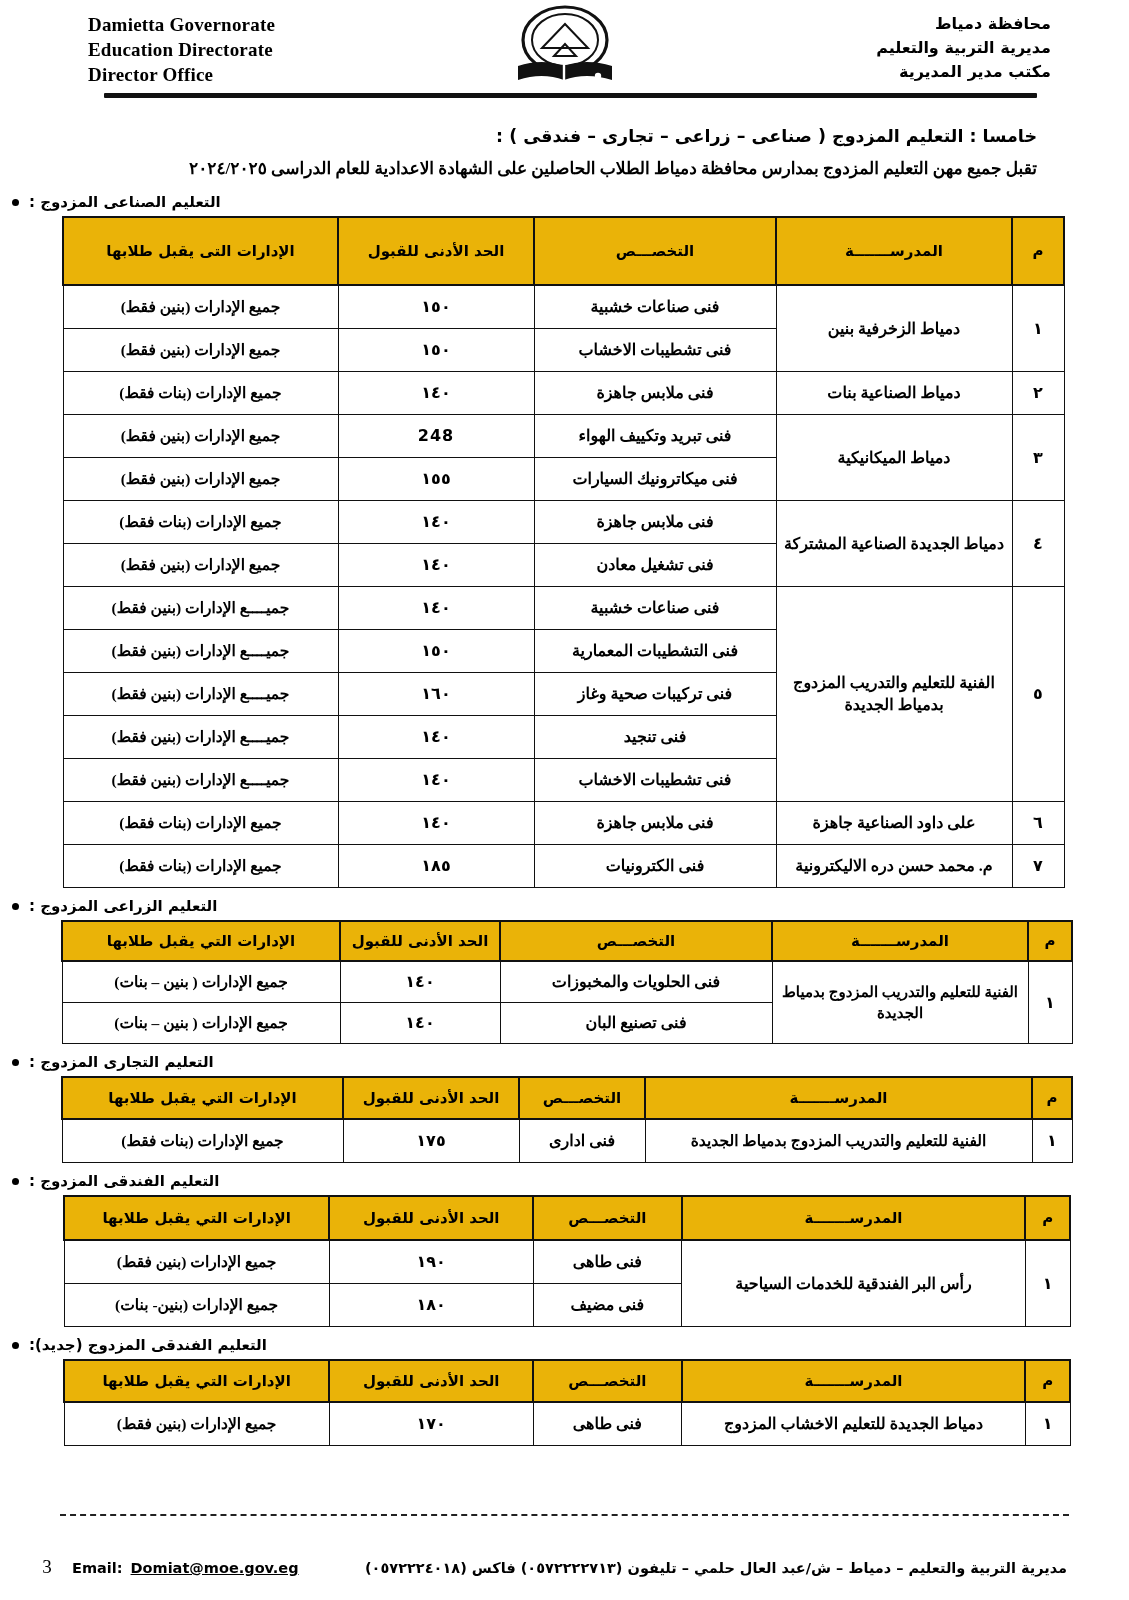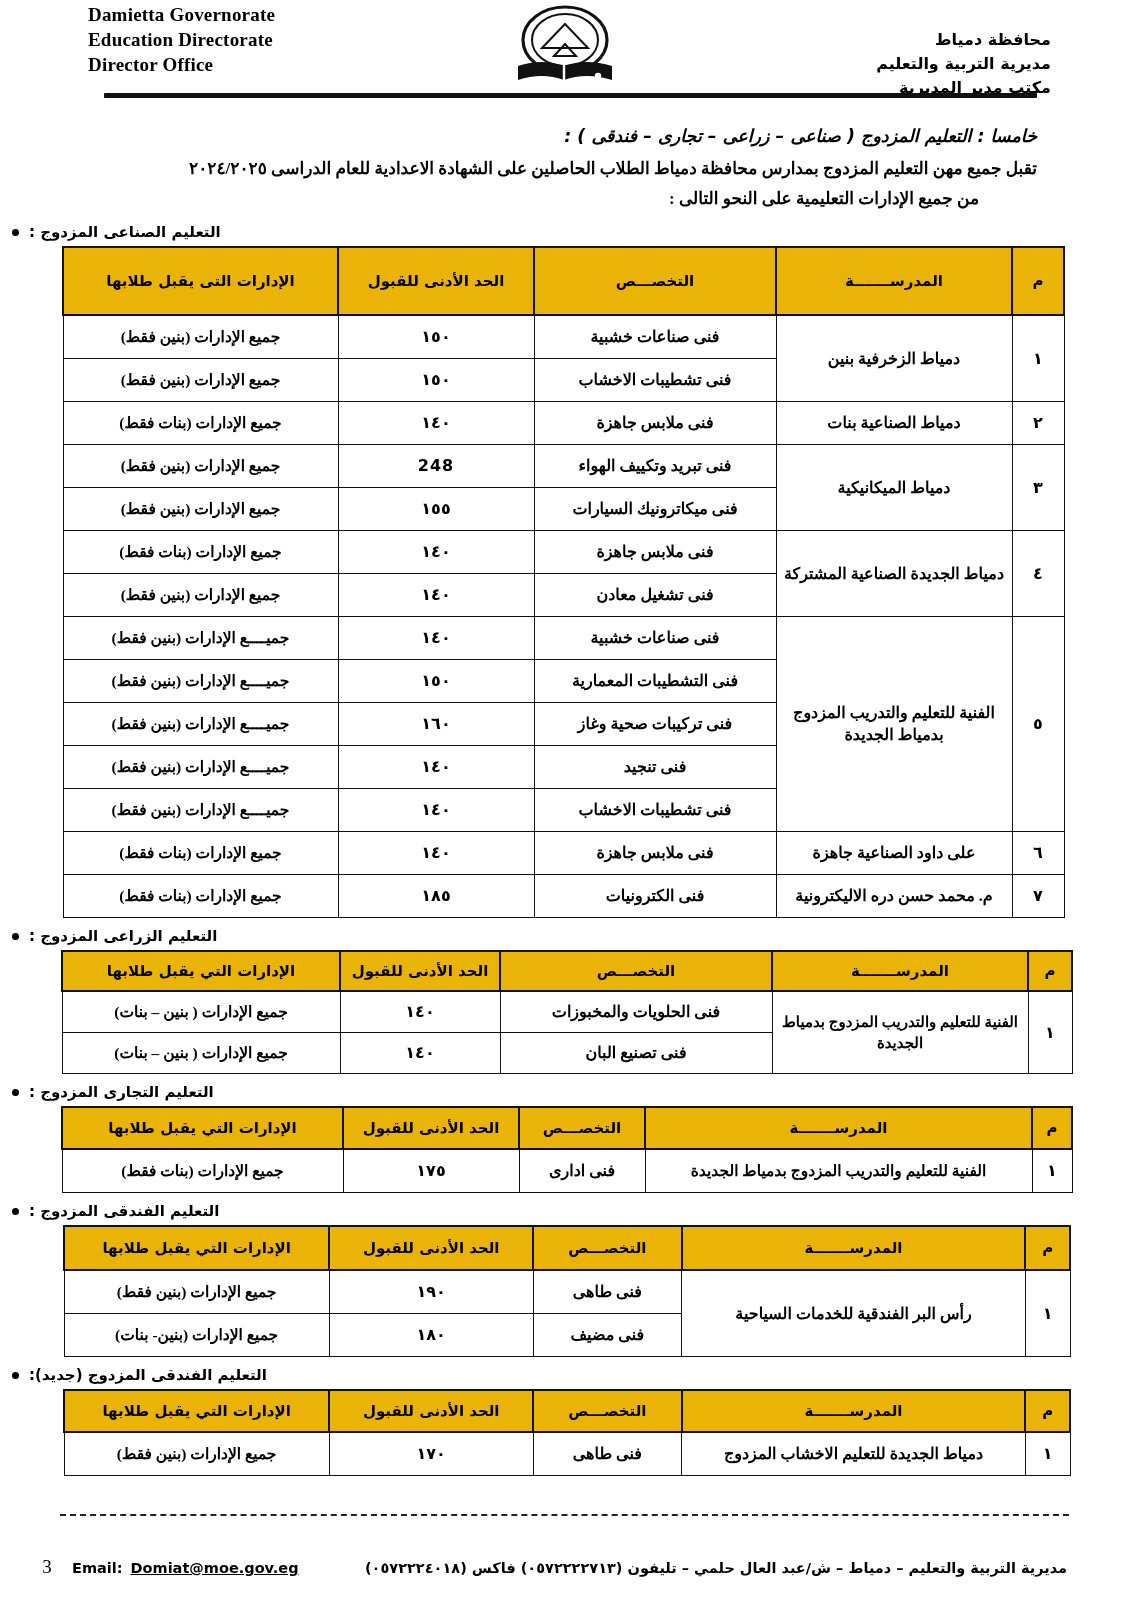--- a/index.html
+++ b/index.html
@@ -19,33 +19,33 @@
 
   
   .letterhead {
     position: relative;
     height: 104px;
     padding: 0;
   }
   .lh-en {
     position: absolute;
     left: 88px;
-    top: 2px;
+    top: 12px;
     text-align: left;
     direction: ltr;
     font-family: "Liberation Serif", "DejaVu Serif", serif;
     font-size: 19px;
     font-weight: 700;
     line-height: 25px;
     letter-spacing: .2px;
   }
   .lh-ar {
     position: absolute;
     right: 78px;
-    top: 28px;
+    top: 12px;
     text-align: right;
     direction: rtl;
     font-family: "DejaVu Sans", "Liberation Sans", sans-serif;
     font-size: 16px;
     font-weight: 700;
     line-height: 24px;
   }
   .lh-logo {
     position: absolute;
     left: 50%;
@@ -70,21 +70,20 @@
     padding: 0 92px 0 78px;
     direction: rtl;
     text-align: right;
   }
   .intro .line-title {
     font-family: "DejaVu Sans", "Liberation Sans", sans-serif;
     font-size: 17.5px;
     font-weight: 700;
     line-height: 28px;
     margin-bottom: 4px;
-    font-style: italic;
   }
   .intro .line-body {
     font-family: Liberation Serif, serif;
     font-size: 17px;
     font-weight: 700;
     line-height: 30px;
   }
   .intro .line-body.indent2 {
     padding-right: 58px;
   }
@@ -284,21 +283,20 @@
     <div>مديرية التربية والتعليم</div>
     <div>مكتب مدير المديرية</div>
   </div>
 
   <div class="lh-rule"></div>
 </header>
 
 <section class="intro">
   <div class="line-title">خامسا : التعليم المزدوج ( صناعى – زراعى – تجارى – فندقى ) :</div>
   <div class="line-body">تقبل  جميع مهن التعليم المزدوج بمدارس محافظة دمياط الطلاب الحاصلين على الشهادة الاعدادية للعام الدراسى ٢٠٢٤/٢٠٢٥</div>
-  <div class="line-body indent2">من جميع الإدارات التعليمية على النحو التالى :</div>
 </section>
 
 <div class="sec-head">
   <span class="sec-text">التعليم الصناعى المزدوج :</span>
   <span class="bullet"></span>
 </div>
 
 <div class="tbl-wrap">
 <table class="doc" id="table-industrial">
   <colgroup>

